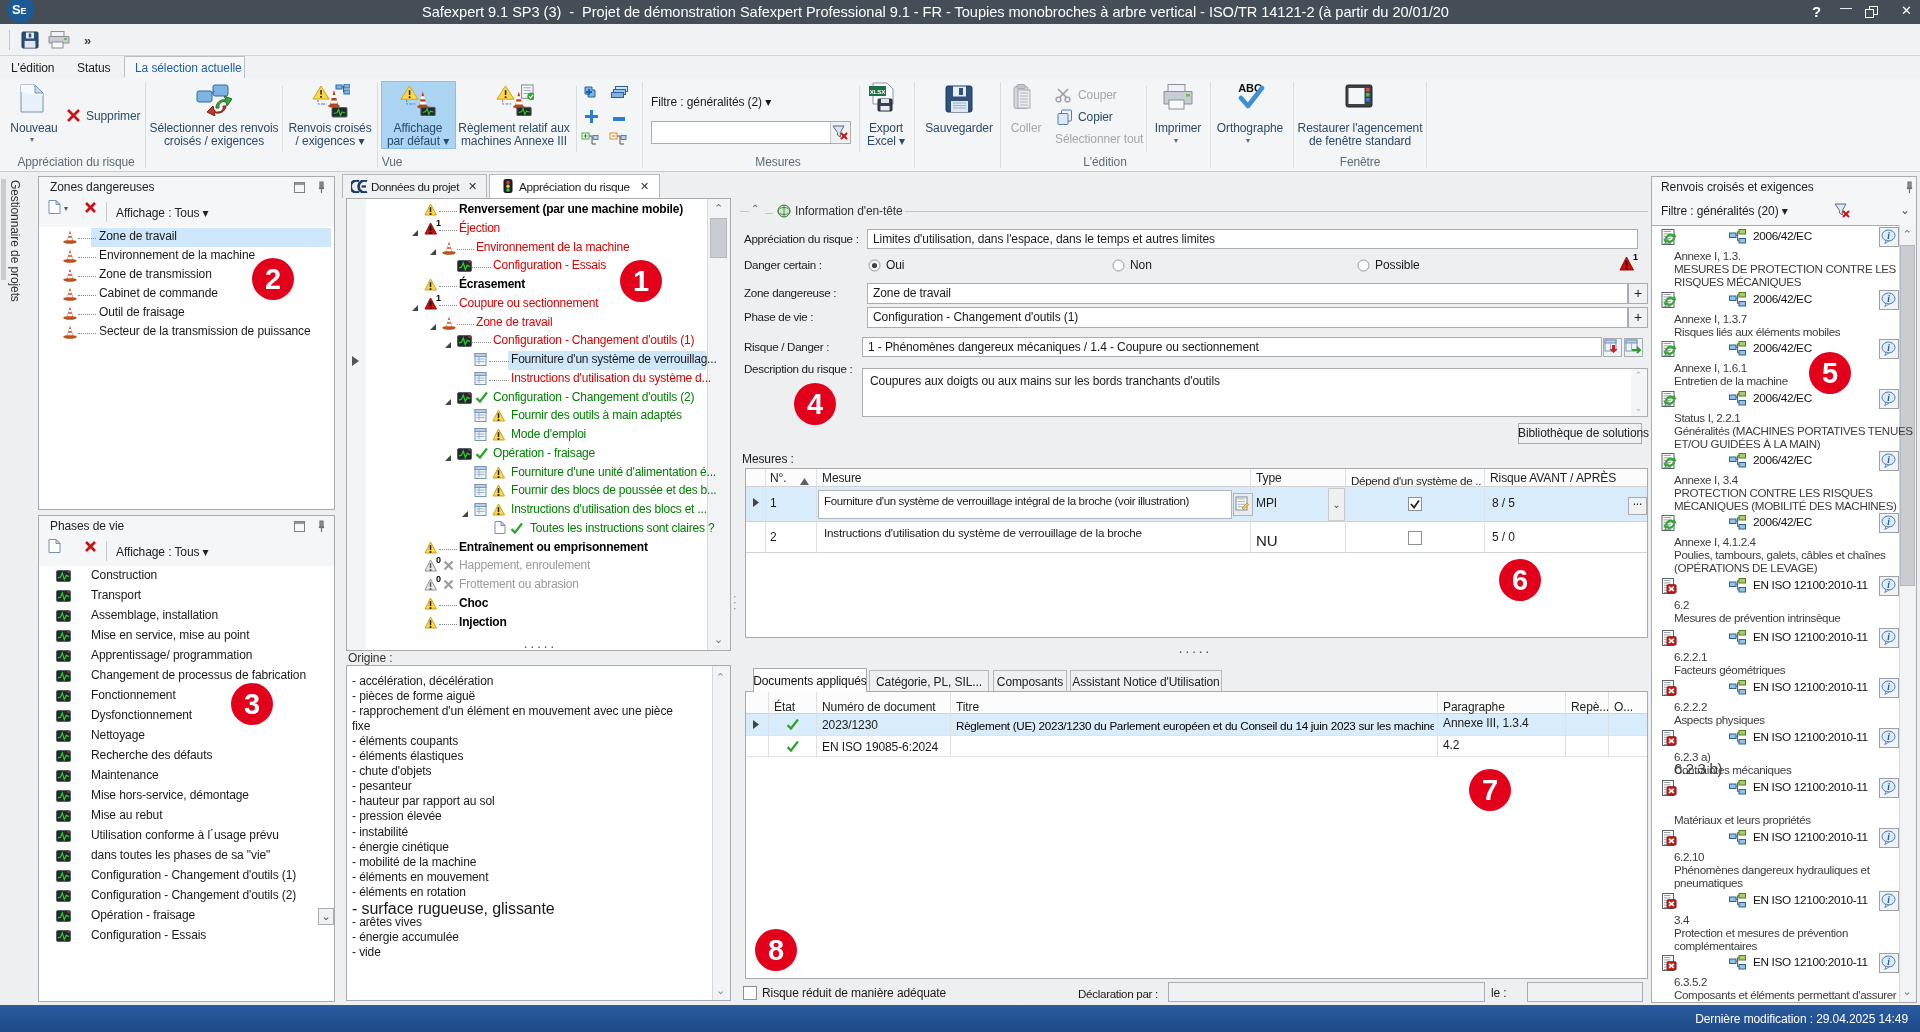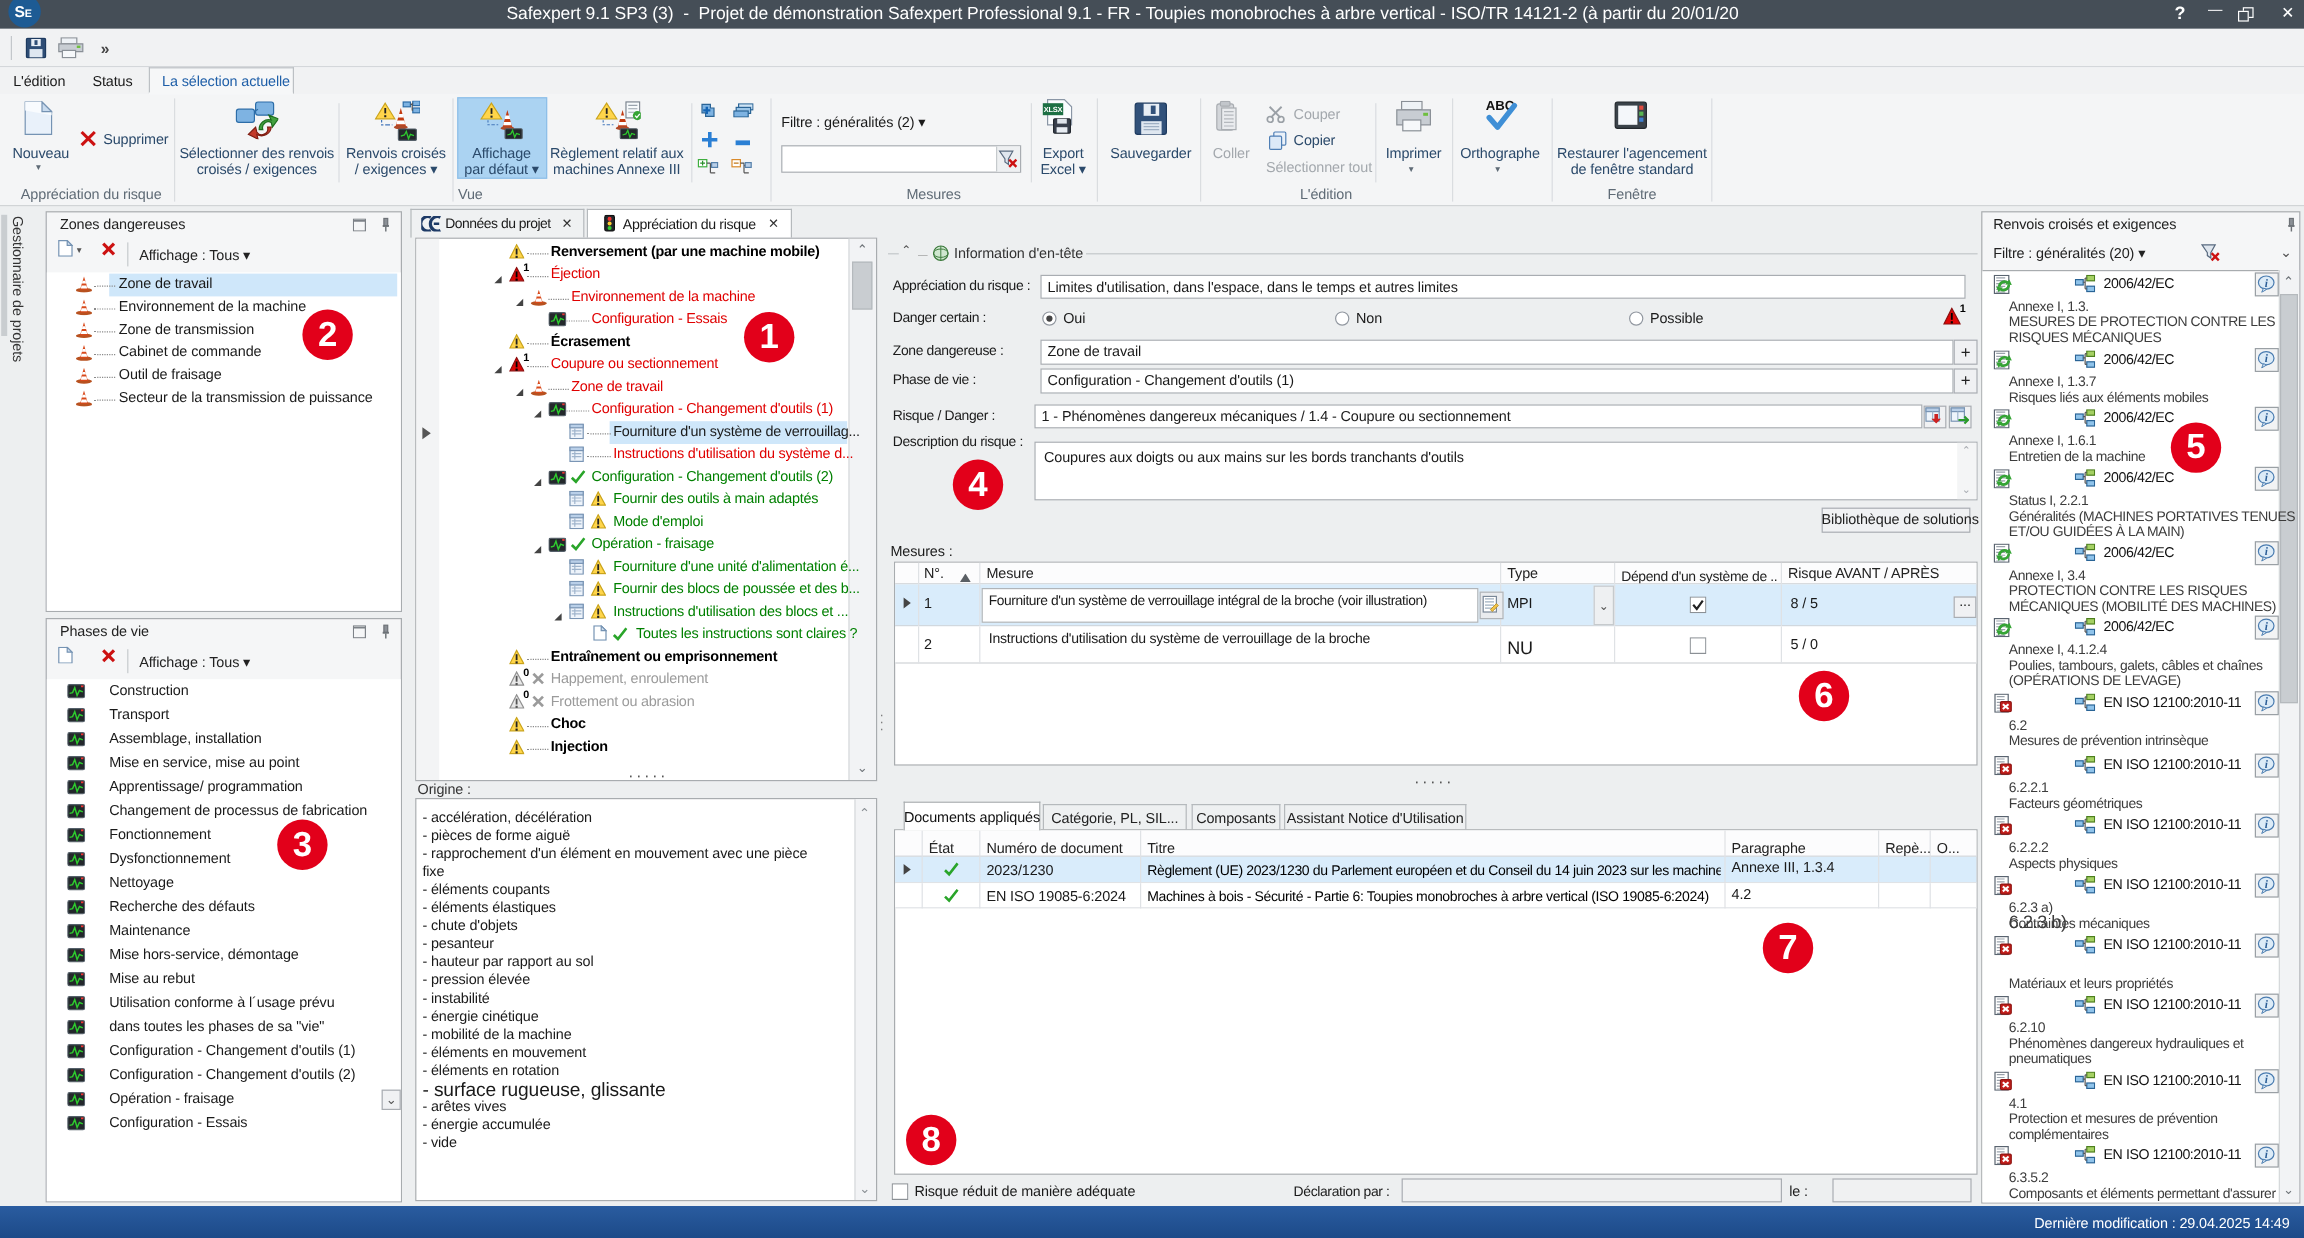--- a/index.html
+++ b/index.html
@@ -904,21 +904,20 @@
 <div style="left:768px;top:736px;width:1px;height:21px;background:#dfe2e5"></div>
 <div style="left:816px;top:736px;width:1px;height:21px;background:#dfe2e5"></div>
 <div style="left:950px;top:736px;width:1px;height:21px;background:#dfe2e5"></div>
 <div style="left:1437px;top:736px;width:1px;height:21px;background:#dfe2e5"></div>
 <div style="left:1565px;top:736px;width:1px;height:21px;background:#dfe2e5"></div>
 <div style="left:1608px;top:736px;width:1px;height:21px;background:#dfe2e5"></div>
 <div class="t" style="left:786px;top:740px;"><svg width="13" height="13" viewBox="0 0 13 13" style="">
         <polyline points="1.5,7.15 4.94,10.5 12,1.5" fill="none" stroke="#2aa52a" stroke-width="2.2"></polyline>
       </svg></div>
 <div class="t" style="left:822px;top:740px;font-size:12px">EN ISO 19085-6:2024</div>
-<div style="left:956px;top:738px;width:478px;height:18px;overflow:hidden"><span style="font-size:11.7px;letter-spacing:-0.3px;white-space:nowrap">Machines à bois - Sécurité - Partie 6: Toupies monobroches à arbre vertical (ISO 19085-6:2024)</span></div>
 <div class="t" style="left:1443px;top:738px;font-size:12px">4.2</div>
 <div class="t" style="left:743px;top:986px;"><svg width="14" height="14" viewBox="0 0 14 14" style="">
         <rect x="0.5" y="0.5" width="13" height="13" fill="#fff" stroke="#8b9095"></rect>
       </svg></div>
 <div class="t" style="left:762px;top:986px;font-size:12px">Risque réduit de manière adéquate</div>
 <div class="t" style="left:1078px;top:987px;font-size:11.6px;letter-spacing:-0.3px">Déclaration par :</div>
 <div style="left:1168px;top:982px;width:317px;height:20px;background:#f0f1f2;border:1px solid #a9adb2"></div>
 <div class="t" style="left:1491px;top:986px;font-size:12px">le :</div>
 <div style="left:1527px;top:982px;width:116px;height:20px;background:#f0f1f2;border:1px solid #a9adb2"></div>
 <div style="left:1651px;top:176px;width:266px;height:827px;background:#f5f6f7;border:1px solid #a8acaf"></div>
@@ -1286,21 +1285,21 @@
         <rect x="10" y="9.5" width="6.5" height="4.5" fill="#8fc3ea" stroke="#2a6496"></rect>
         <path d="M7 6.2 H8.6 M8.6 2.7 V11.7 M8.6 2.7 H10 M8.6 11.7 H10" fill="none" stroke="#555"></path>
       </svg></div>
 <div class="t" style="left:1753px;top:892.5px;font-size:11.8px;letter-spacing:-0.35px;color:#111">EN ISO 12100:2010-11</div>
 <div style="left:1879px;top:890.5px;width:20px;height:20px;background:#f2f3f4;border:1px solid #9aa0a5"></div>
 <div class="t" style="left:1881px;top:892.5px;"><svg width="15" height="15" viewBox="0 0 15 15" style="">
         <ellipse cx="7.5" cy="6.5" rx="6.5" ry="5.5" fill="#dcebf7" stroke="#4a7cb0"></ellipse>
         <path d="M5.25 11 l-1.5 3.6 l4 -2.4 Z" fill="#dcebf7" stroke="#4a7cb0" stroke-width="0.8"></path>
         <text x="7.5" y="9.9" font-family="Liberation Serif" font-size="9.5" font-weight="bold" font-style="italic" fill="#2a5d96" text-anchor="middle">i</text>
       </svg></div>
-<div class="t" style="left:1674px;top:912.5px;font-size:11.6px;letter-spacing:-0.35px;color:#3c3c3c">4.1</div>
+<div class="t" style="left:1674px;top:912.5px;font-size:11.6px;letter-spacing:-0.35px;color:#3c3c3c">3.4</div>
 <div class="t" style="left:1674px;top:925.5px;font-size:11.6px;letter-spacing:-0.35px;color:#3c3c3c">Protection et mesures de prévention</div>
 <div class="t" style="left:1674px;top:938.5px;font-size:11.6px;letter-spacing:-0.35px;color:#3c3c3c">complémentaires</div>
 <div class="t" style="left:1661px;top:955px;"><svg width="16" height="16" viewBox="0 0 16 16" style="">
         <rect x="1.5" y="0.5" width="11" height="15" fill="#fff" stroke="#5a6470"></rect>
         <line x1="3" y1="2.5" x2="9.5" y2="2.5" stroke="#9aa2ab"></line>
         <line x1="3" y1="4.9" x2="9.5" y2="4.9" stroke="#9aa2ab"></line>
         <line x1="3" y1="7.3" x2="9.5" y2="7.3" stroke="#9aa2ab"></line>
         <line x1="3" y1="9.7" x2="9.5" y2="9.7" stroke="#9aa2ab"></line>
         <line x1="3" y1="12.1" x2="9.5" y2="12.1" stroke="#9aa2ab"></line>
         <line x1="3" y1="14.5" x2="9.5" y2="14.5" stroke="#9aa2ab"></line>

